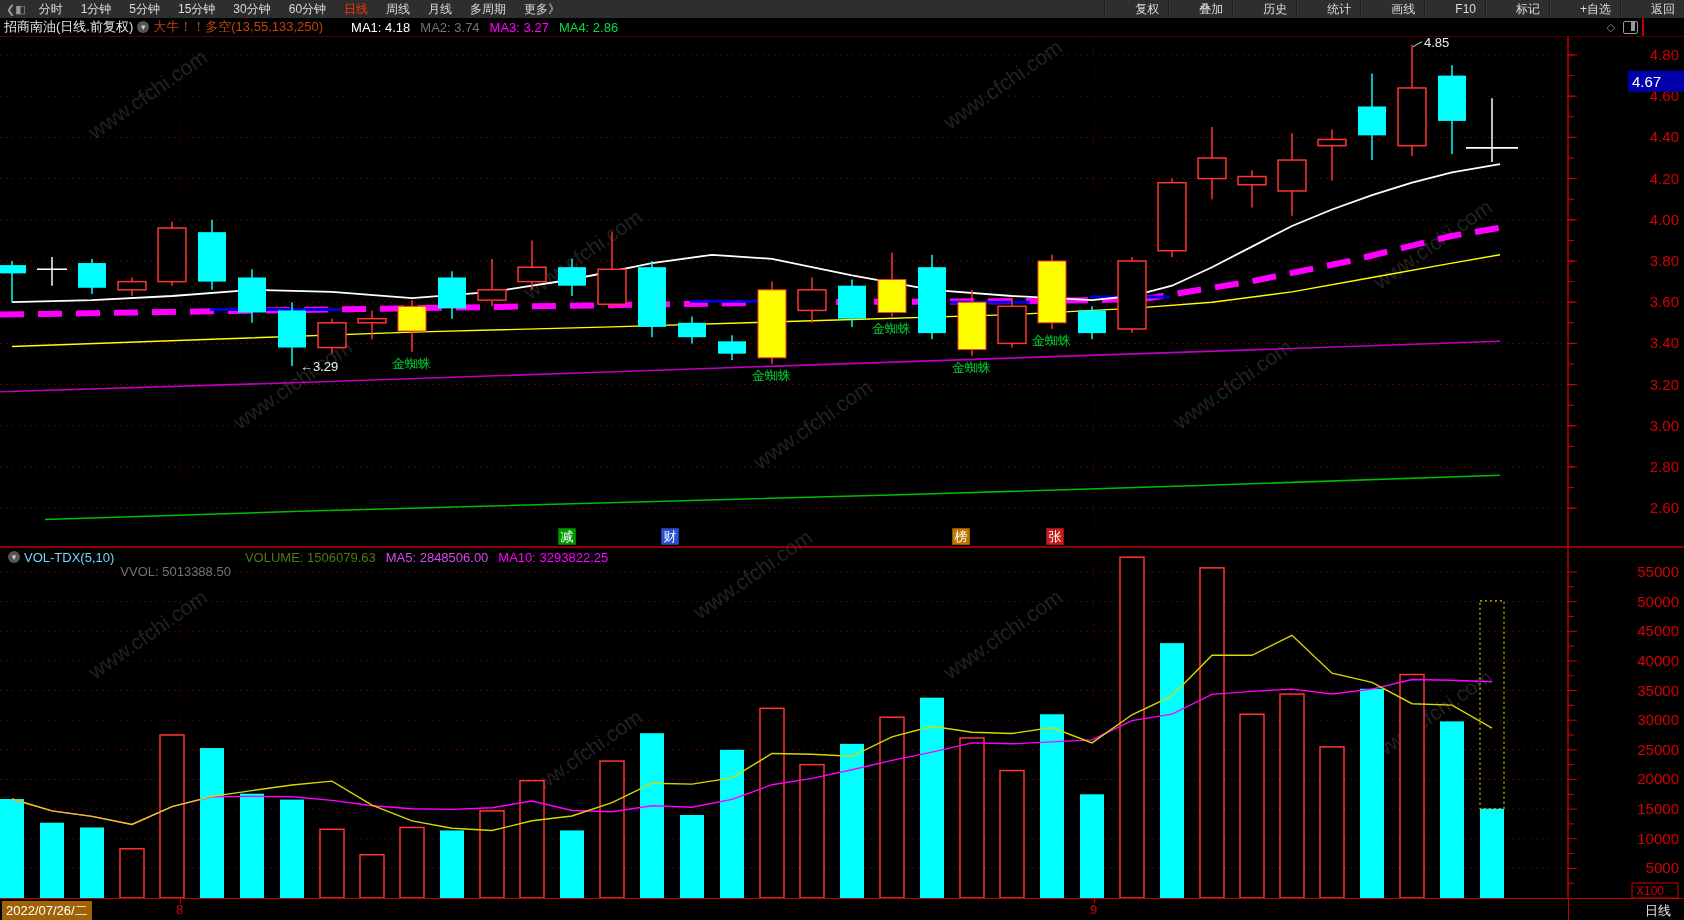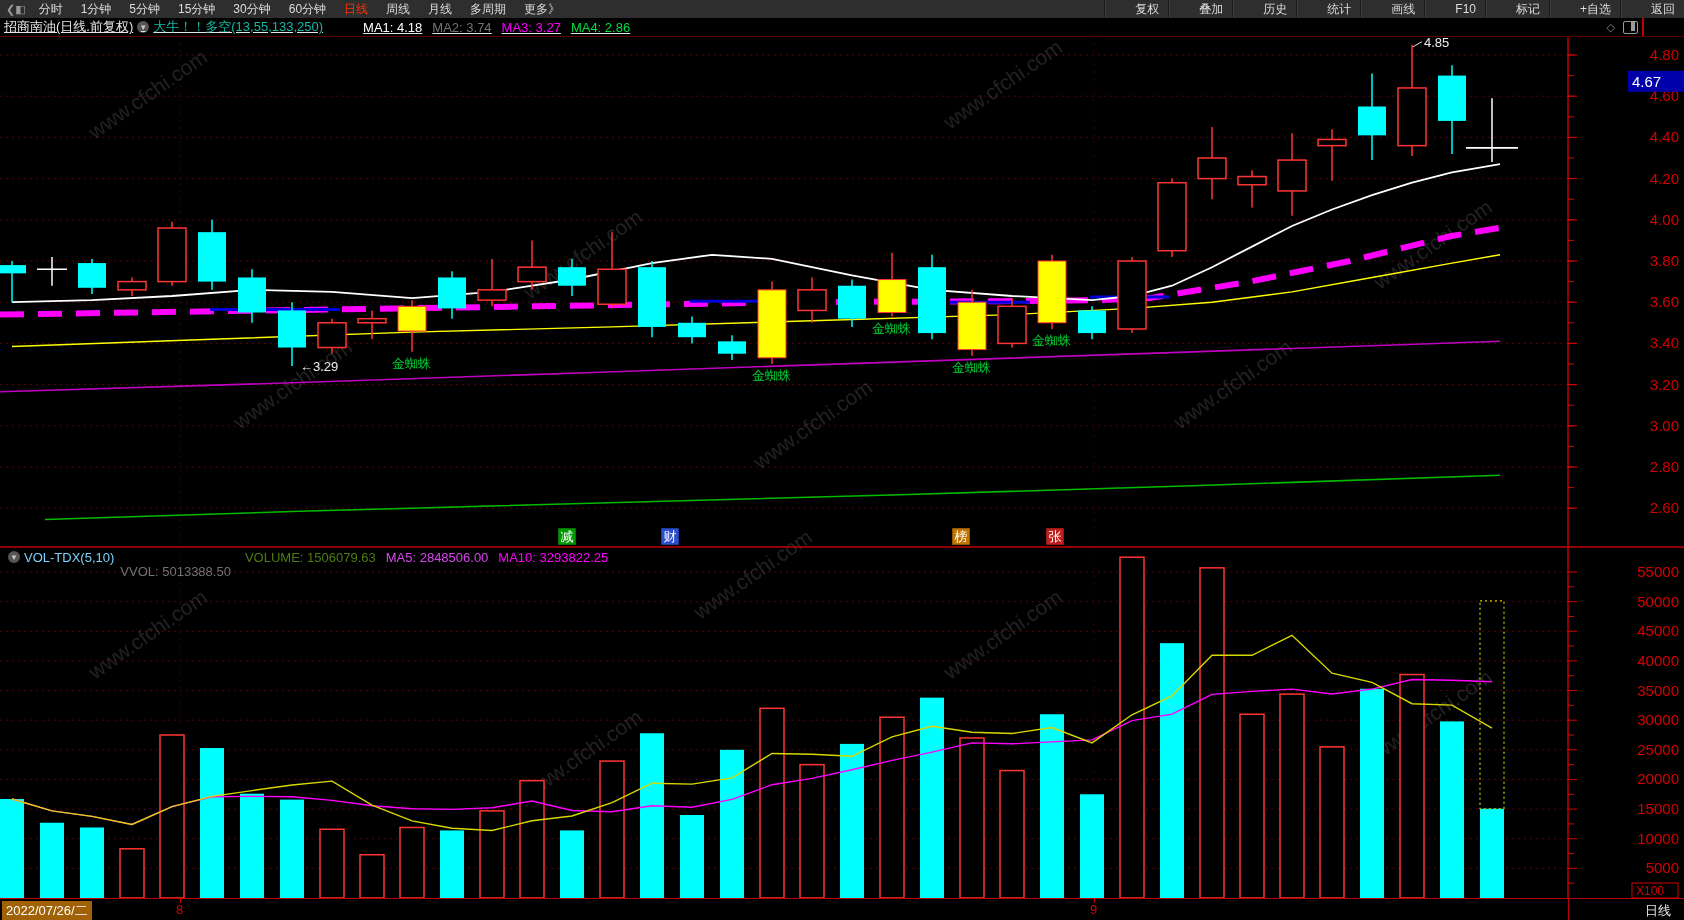--- a/index.html
+++ b/index.html
@@ -8,26 +8,26 @@
   
   .toolbar{position:absolute;left:0;top:0;width:1684px;height:18px;background:#2e2e2e;
            display:flex;justify-content:space-between;align-items:center;font-size:12px;color:#dcdcdc;}
   .tb-group{display:flex;align-items:center;height:18px;}
   .tb-item{padding:0 9px;cursor:pointer;white-space:nowrap;line-height:18px;}
   .tb-item.active{color:#ff3200;}
   .tb-right .tb-item{border-left:1px solid #1c1c1c;box-shadow:1px 0 0 #3c3c3c inset;padding-left:30px;}
   .tb-collapse{color:#9a9a9a;padding:0 4px 0 6px;font-size:11px;cursor:pointer;}
   
   .infobar{position:absolute;left:0;top:18px;width:1684px;height:18px;background:#000;
-           display:flex;align-items:center;font-size:13px;color:#e6e6e6;text-decoration:underline;}
+           display:flex;align-items:center;font-size:13px;color:#e6e6e6;}
   .infobar .stock{margin-left:4px;color:#e6e6e6;}
   .circ-ico{display:inline-block;width:12px;height:12px;border-radius:50%;background:#555;color:#ccc;
             font-size:9px;line-height:12px;text-align:center;margin:0 4px;}
-  .indic{color:#14b8a6;text-align:center;}
-  .ma1{color:#ffffff;margin-left:40px;}
+  .indic{color:#c2410c;text-align:center;}
+  .ma1{color:#ffffff;margin-left:28px;}
   .ma2{color:#737373;margin-left:10px;}
   .ma3{color:#ff00ff;margin-left:10px;}
   .ma4{color:#00dd44;margin-left:10px;text-align:center;}
   .infobar-right{position:absolute;right:46px;top:0;height:18px;display:flex;align-items:center;color:#8a8a8a;}
   .diamond-ico{font-size:11px;margin-right:8px;cursor:pointer;}
   .split-ico{width:13px;height:11px;border:1px solid #9a9a9a;border-radius:2px;position:relative;cursor:pointer;}
   .split-ico:before{content:"";position:absolute;left:7px;top:0;width:4px;height:9px;background:#9a9a9a;}
   .info-redline{position:absolute;right:40px;top:0;width:2px;height:18px;background:#c00000;}
   
   .volheader{position:absolute;left:4px;top:549px;height:16px;display:flex;align-items:center;

